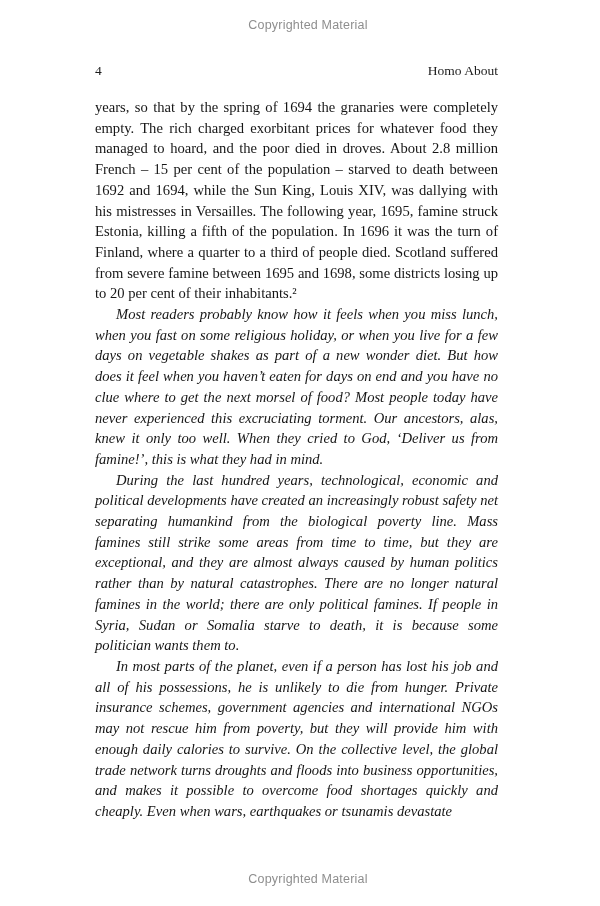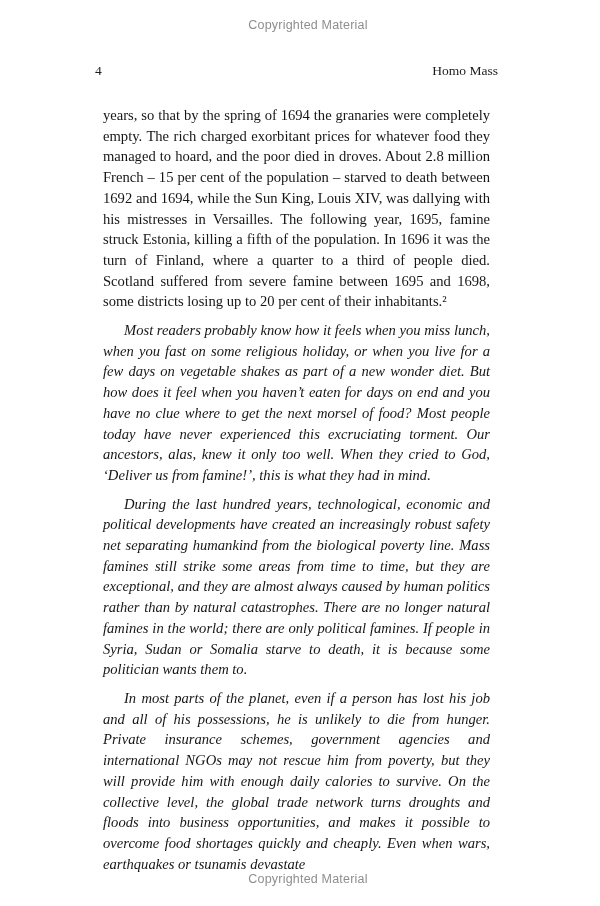--- a/index.html
+++ b/index.html
@@ -45,38 +45,38 @@
     top: 97px;
     left: 95px;
     width: 403px;
     font-size: 14.6px;
     line-height: 20.7px;
     color: #161616;
     text-align: justify;
     hyphens: auto;
   }
   .body-text p {
-    margin: 8px;
+    margin: 0;
     padding: 0;
   }
   .body-text p.indented {
     text-indent: 21px;
     font-style: italic;
   }
 </style>
 </head>
 <body>
 
 <div class="page">
 
   <div class="copyright-notice copyright-top">Copyrighted Material</div>
 
   <div class="running-header">
     <span>4</span>
-    <span>Homo Mass</span>
+    <span>Homo About</span>
   </div>
 
   <div class="body-text">
     <p>years, so that by the spring of 1694 the granaries were completely empty. The rich charged exorbitant prices for whatever food they managed to hoard, and the poor died in droves. About 2.8 million French – 15 per cent of the population – starved to death between 1692 and 1694, while the Sun King, Louis XIV, was dallying with his mistresses in Versailles. The following year, 1695, famine struck Estonia, killing a fifth of the population. In 1696 it was the turn of Finland, where a quarter to a third of people died. Scotland suffered from severe famine between 1695 and 1698, some districts losing up to 20 per cent of their inhabitants.²</p>
     <p class="indented">Most readers probably know how it feels when you miss lunch, when you fast on some religious holiday, or when you live for a few days on vegetable shakes as part of a new wonder diet. But how does it feel when you haven’t eaten for days on end and you have no clue where to get the next morsel of food? Most people today have never experienced this excruciating torment. Our ancestors, alas, knew it only too well. When they cried to God, ‘Deliver us from famine!’, this is what they had in mind.</p>
     <p class="indented">During the last hundred years, technological, economic and political developments have created an increasingly robust safety net separating humankind from the biological poverty line. Mass famines still strike some areas from time to time, but they are exceptional, and they are almost always caused by human politics rather than by natural catastrophes. There are no longer natural famines in the world; there are only political famines. If people in Syria, Sudan or Somalia starve to death, it is because some politician wants them to.</p>
     <p class="indented">In most parts of the planet, even if a person has lost his job and all of his possessions, he is unlikely to die from hunger. Private insurance schemes, government agencies and international NGOs may not rescue him from poverty, but they will provide him with enough daily calories to survive. On the collective level, the global trade network turns droughts and floods into business opportunities, and makes it possible to overcome food shortages quickly and cheaply. Even when wars, earthquakes or tsunamis devastate</p>
   </div>
 
   <div class="copyright-notice copyright-bottom">Copyrighted Material</div>

